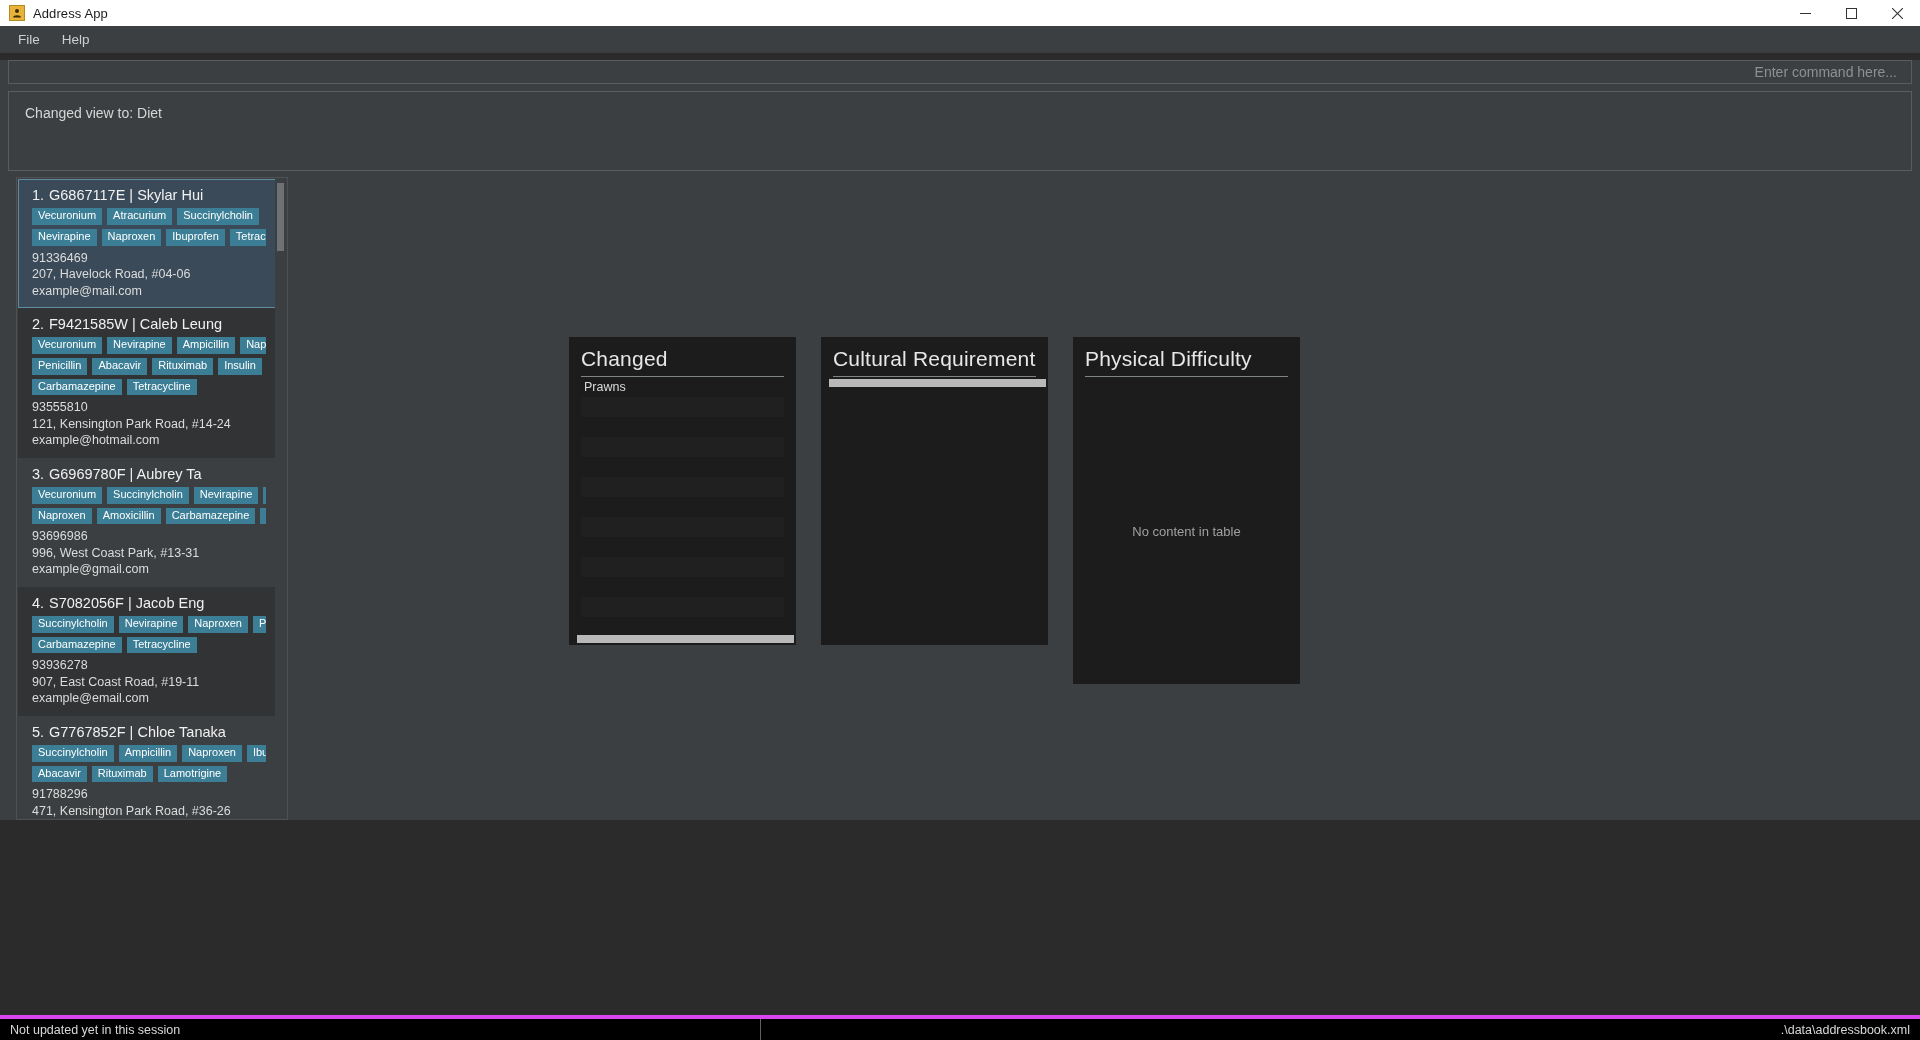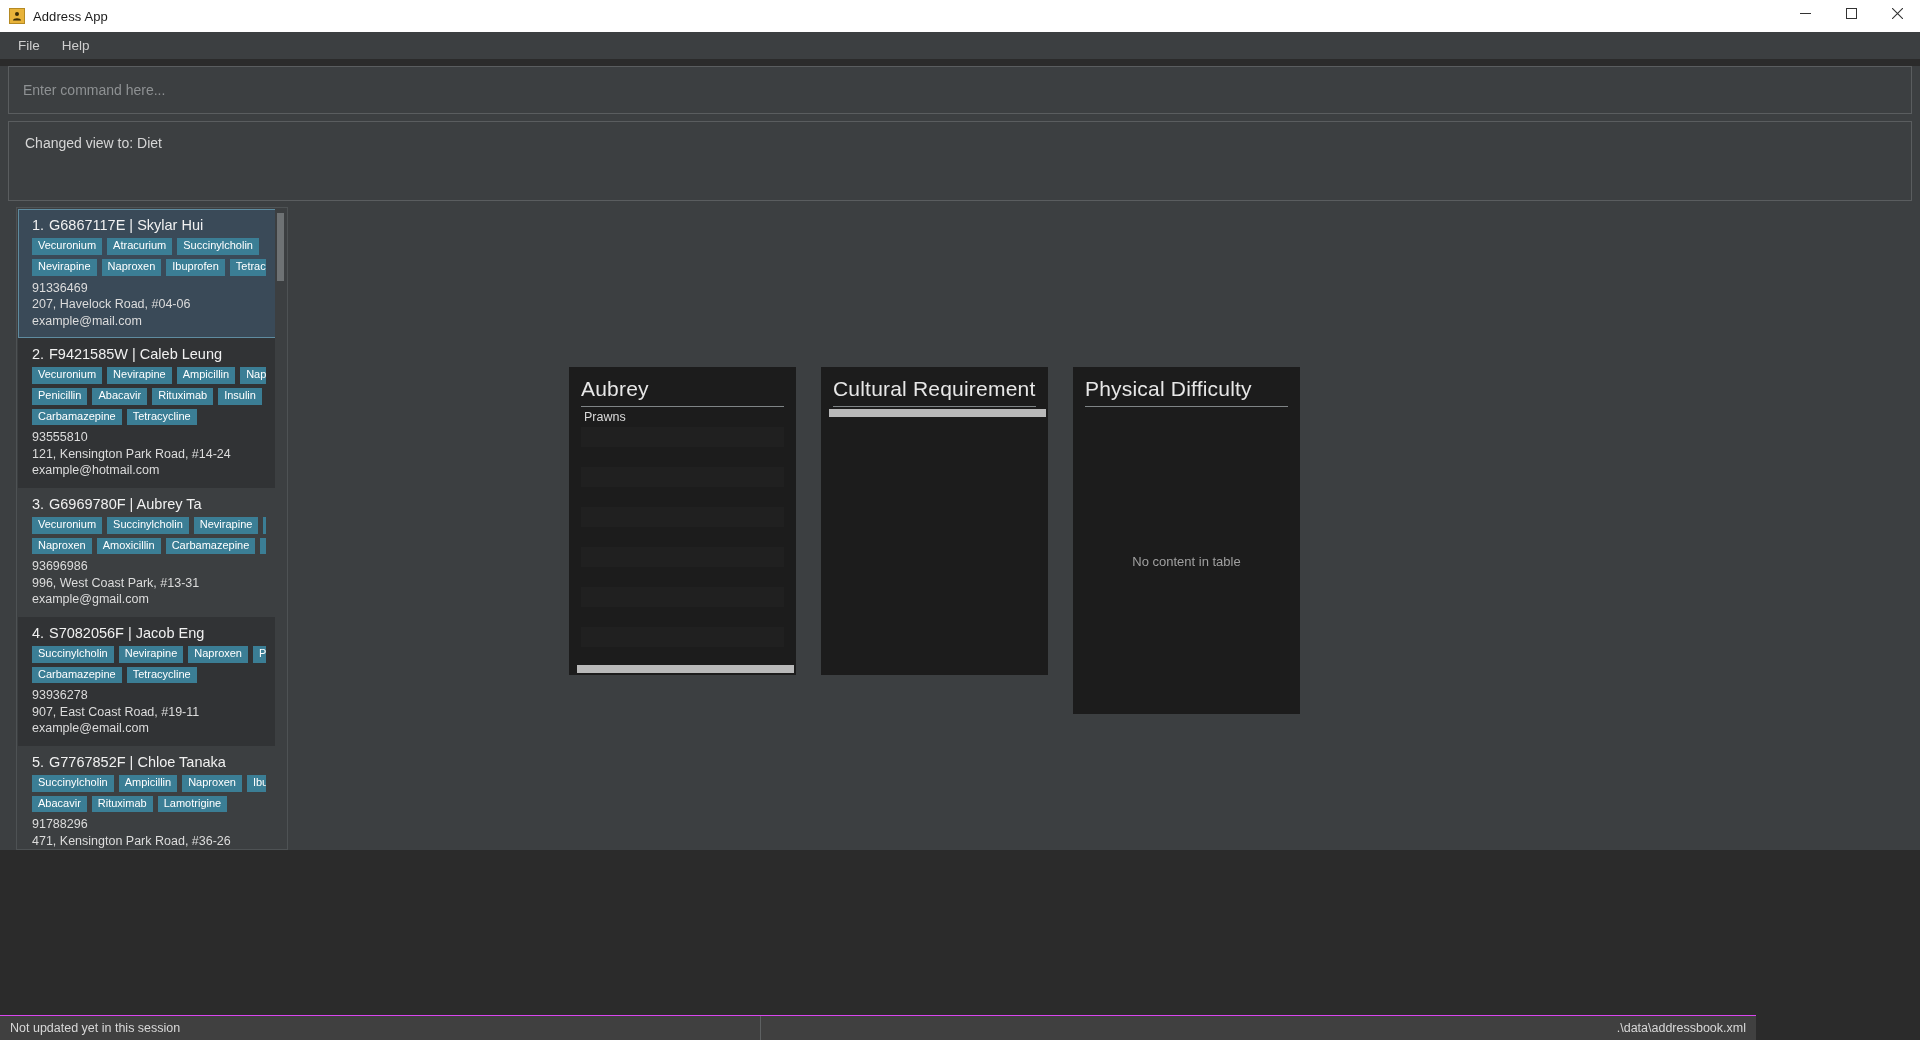--- a/index.html
+++ b/index.html
@@ -5,21 +5,21 @@
   * { box-sizing: border-box; margin: 0; padding: 0; }
   html, body {
     width: 1920px; height: 1040px;
     background: #2b2b2b;
     font-family: "Liberation Sans", sans-serif;
     overflow: hidden;
   }
 
   
   .titlebar {
-    height: 32px; background: #ffffff;
+    height: 26px; background: #ffffff;
     display: flex; align-items: center;
     position: relative;
   }
   .title-icon {
     width: 16px; height: 16px; margin-left: 9px; margin-right: 8px;
     background: #e8b33a; border: 1px solid #b58a23;
     display: flex; align-items: center; justify-content: center;
     font-size: 11px; color: #3a2c06; line-height: 1;
   }
   .title-text { font-size: 13px; color: #1b1b1b; letter-spacing: .1px; }
@@ -36,23 +36,23 @@
     display: flex; align-items: center; padding-left: 8px;
   }
   .menu-item {
     font-size: 13.5px; color: #cfcfcf; padding: 3px 10px; margin-right: 2px;
   }
 
   
   .app-body { background: #3c3f41; padding: 0 8px 0 8px; }
   .cmd-box {
     margin-top: 7px;
-    height: 48px; background: #3c3f41;
+    height: 24px; background: #3c3f41;
     border: 1px solid #5a5d5f;
-    display: flex; align-items: center; padding: 0 14px;
+    display: flex; align-items: center; padding: 0 14px; justify-content: flex-end;
   }
   .cmd-placeholder { font-size: 14px; color: #8e9193; }
 
   .result-box {
     margin-top: 7px; height: 80px;
     background: #3c3f41; border: 1px solid #5a5d5f;
     padding: 13px 16px;
   }
   .result-text { font-size: 14px; color: #d6d6d6; }
 
@@ -146,25 +146,25 @@
     height: 12px; margin: 0 -12px; background: #1c1c1c;
     display: flex; align-items: center; padding: 0 2px;
   }
   .hthumb { height: 8px; background: #b9b9b9; }
   .hscroll.w1 .hthumb { width: 222px; margin-left: 6px; }
   .hscroll.w2 .hthumb { width: 232px; margin-left: 6px; }
 
   
   .statusbar {
     position: absolute; left: 0; bottom: 0;
-    width: 1756px; height: 25px;
-    background: #404040;
+    width: 1920px; height: 25px;
+    background: #000000;
     display: flex; align-items: center; justify-content: space-between;
     padding: 0 10px;
-    border-top: 1px solid #d946ef;
+    border-top: 4px solid #d946ef;
   }
   .status-left, .status-right { font-size: 12.5px; color: #d8d8d8; }
   .status-sep { position:absolute; left:760px; top:0; bottom:0; width:1px; background:#5e6162; }
 </style>
 </head>
 <body>
 
 <div class="titlebar">
   <div class="title-icon">
     <svg width="10" height="10" viewBox="0 0 10 10" aria-hidden="true">
@@ -302,21 +302,21 @@
           </div>
         </div>
       <div class="list-scrollbar">
         <div class="list-thumb"></div>
       </div>
     </div>
 
     <div class="detail-pane">
       <div class="cards-row" id="cards-row">
           <div class="info-card c1">
-            <div class="card-head">Aubrey</div>
+            <div class="card-head">Changed</div>
             <div class="table-body">
               <div class="trow">Prawns</div>
               <div class="trow alt"></div>
               <div class="trow"></div>
               <div class="trow alt"></div>
               <div class="trow"></div>
               <div class="trow alt"></div>
               <div class="trow"></div>
               <div class="trow alt"></div>
               <div class="trow"></div>

